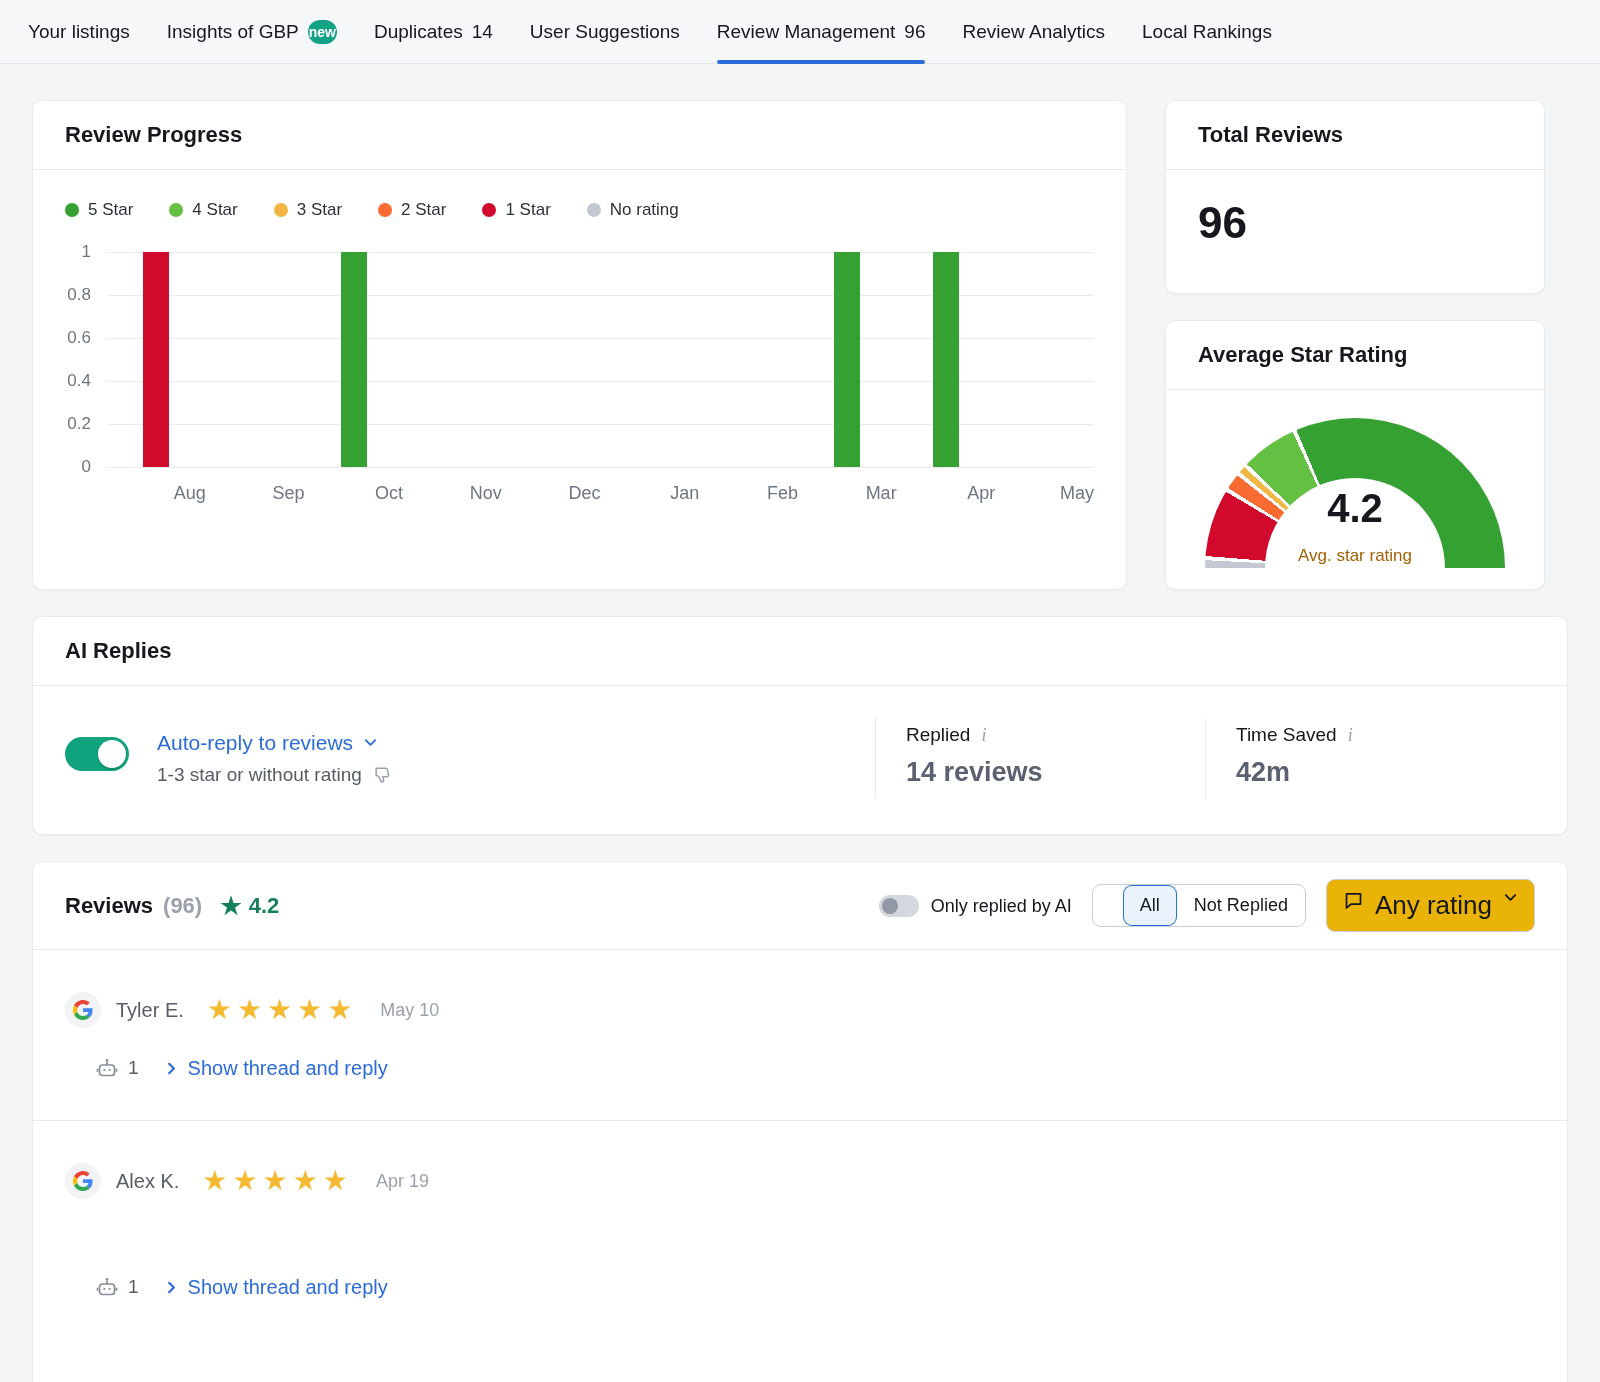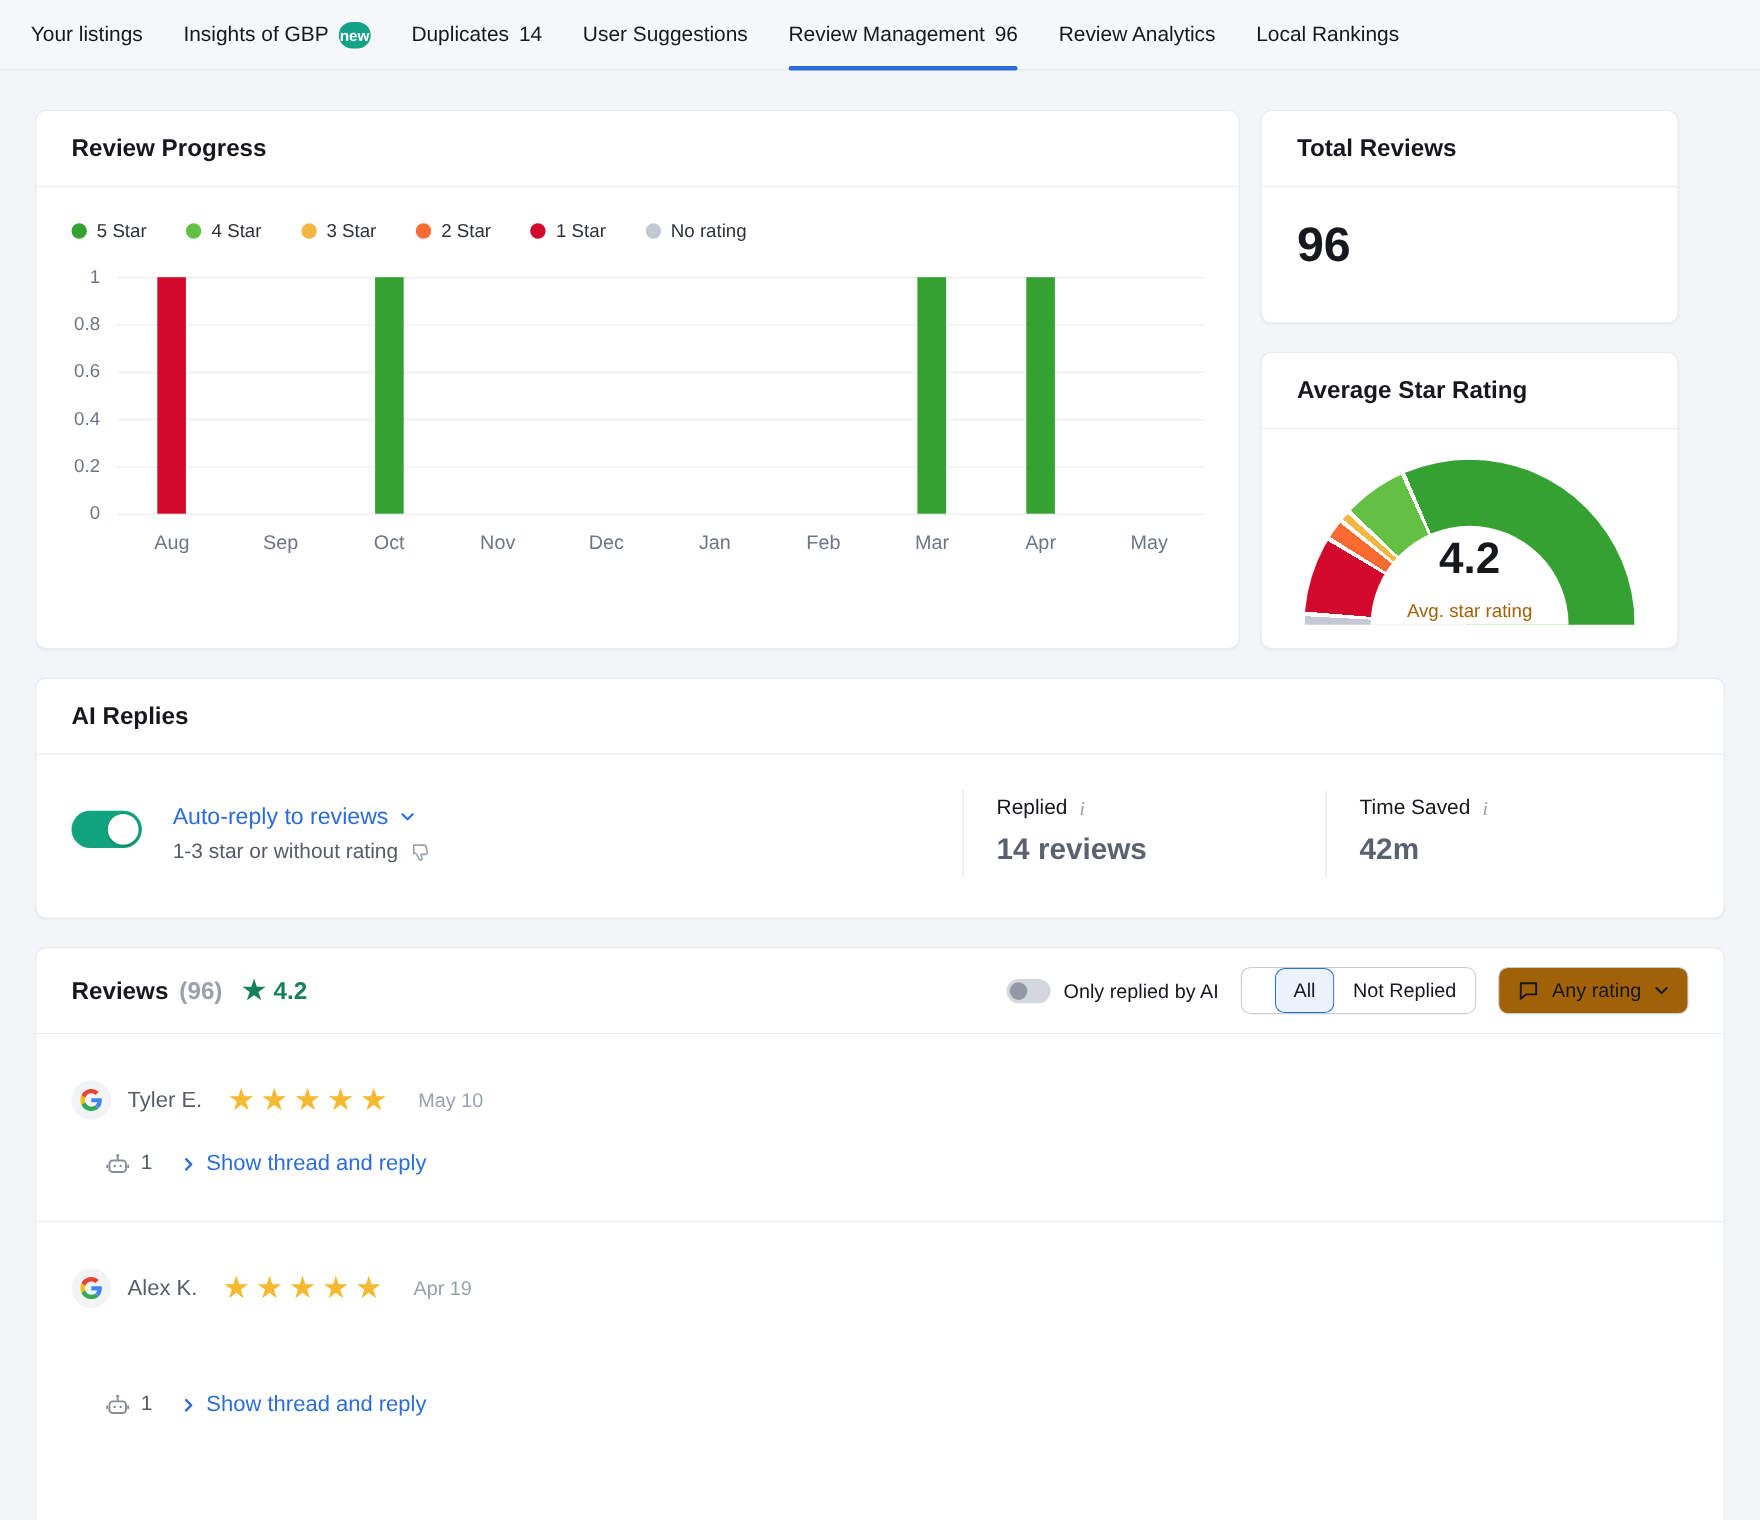--- a/index.html
+++ b/index.html
@@ -41,21 +41,21 @@
   .nav-badge {
     background: #12a286;
     color: #fff;
     font-size: 14px;
     font-weight: 700;
     padding: 4px 1px;
     border-radius: 999px;
   }
   
   .content { padding: 36px 32px 0; }
-  .top-row { display: flex; gap: 19px; }
+  .top-row { display: flex; gap: 38px; }
   .card {
     background: #fff;
     border: 1px solid #e9ebef;
     border-radius: 10px;
     box-shadow: 0 1px 2px rgba(28,35,51,.04);
   }
   .card-head {
     padding: 21px 32px;
     border-bottom: 1px solid #e9ebef;
     font-size: 22px;
@@ -75,21 +75,21 @@
   .chart-inner { display: flex; }
   .yaxis { width: 48px; position: relative; height: 215px; flex: none; }
   .ytick {
     position: absolute; right: 16px; transform: translateY(-50%);
     font-size: 17px; color: #6e7684;
   }
   .plot { position: relative; flex: 1; height: 215px; }
   .gridline { position: absolute; left: 0; right: 0; height: 1px; background: #e9ebee; }
   .bar { position: absolute; bottom: 0; width: 26px; }
   .months { display: flex; padding-left: 48px; margin-top: 16px; }
-  .month { flex: 1; text-align: center; font-size: 18px; color: #6e7684; }
+  .month { flex: 1; text-align: right; font-size: 18px; color: #6e7684; }
   
   .right-col { width: 380px; display: flex; flex-direction: column; gap: 26px; }
   .total-card { height: 194px; }
   .big-num { font-size: 44px; font-weight: 700; padding: 28px 32px; color: #16181d; }
   .gauge-card { height: 270px; }
   .gauge-wrap { position: relative; width: 300px; height: 150px; margin: 28px auto 0; overflow: hidden; }
   .gauge-ring { position: absolute; left: 0; top: 0; width: 300px; height: 300px; border-radius: 50%; }
   .gauge-hole { position: absolute; left: 60px; top: 60px; width: 180px; height: 180px; border-radius: 50%; background: #fff; }
   .gauge-center { position: absolute; left: 0; right: 0; bottom: 2px; text-align: center; }
   .gauge-value { font-size: 40px; font-weight: 700; line-height: 1; color: #16181d; }
@@ -131,23 +131,23 @@
   .toggle-sm .knob { position: absolute; left: 3px; top: 3px; width: 16px; height: 16px; border-radius: 50%; background: #9299a5; }
   .only-ai-label { font-size: 18px; color: #16181d; }
   .seg { display: flex; border: 1px solid #c9cdd4; border-radius: 9px; background: #fff; padding-left: 30px; }
   .seg button {
     font-family: "Liberation Sans", sans-serif;
     font-size: 18px; color: #16181d; padding: 10px 17px;
     background: transparent; border: none; cursor: pointer; border-radius: 9px;
   }
   .seg button.active { background: #eaf2fc; box-shadow: inset 0 0 0 1px #2b6fd6; }
   .rating-filter {
-    display: flex; align-items: center; gap: 11px;
-    border: 1px solid #c9cdd4; border-radius: 9px; background: #a16207;
-    padding: 10px 16px; font-size: 18px; color: #16181d; cursor: pointer;
+    display: flex; align-items: flex-start; gap: 11px;
+    border: 1px solid #c9cdd4; border-radius: 9px; background: #eab308;
+    padding: 10px 16px; font-size: 26px; color: #16181d; cursor: pointer;
   }
   .review { padding: 42px 32px 40px; }
   .review + .review { border-top: 1px solid #e9ebef; }
   .review-head { display: flex; align-items: center; gap: 15px; }
   .avatar {
     width: 36px; height: 36px; border-radius: 50%;
     background: #f1f3f5; display: flex; align-items: center; justify-content: center; flex: none;
   }
   .review-name { font-size: 20px; color: #565d68; }
   .stars { color: #f5b932; font-size: 28px; letter-spacing: 5px; line-height: 1; margin-left: 8px; white-space: nowrap; }

